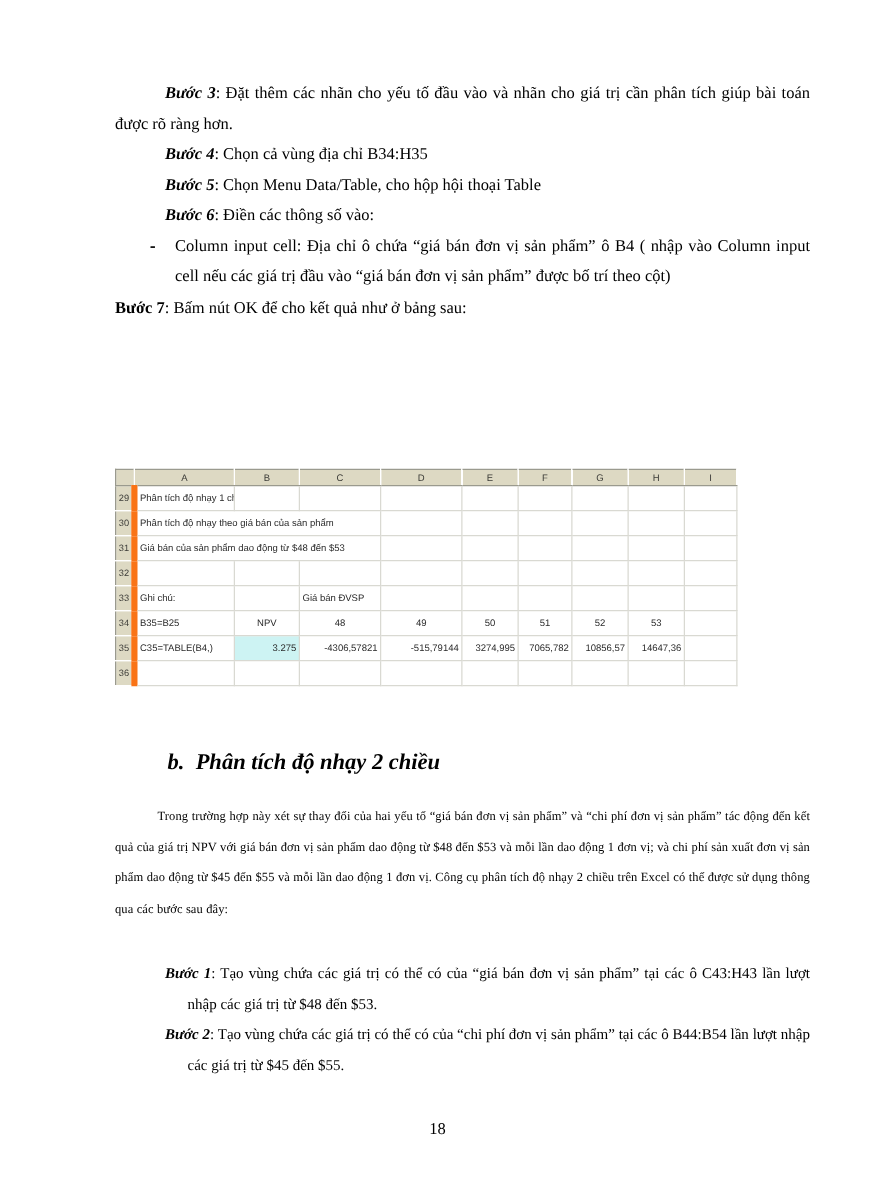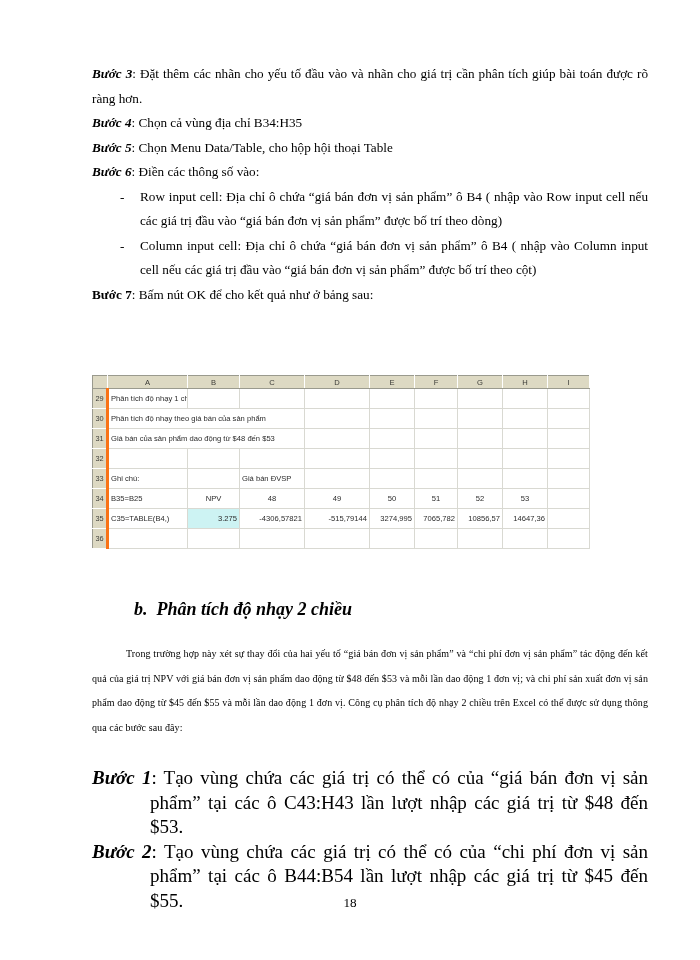--- a/index.html
+++ b/index.html
@@ -34,21 +34,21 @@
     text-align: justify;
     margin: 0;
     letter-spacing: .1px;
   }
   .step-line {
     font-size: 13.2px;
     line-height: 24.5px;
     text-align: justify;
     margin: 0;
   }
-  .lbl-bi { font-weight: bold; font-style: italic; }
+  .lbl-bi { font-weight: bold; font-style: italic; margin-left: 40px; }
   .lbl-b  { font-weight: bold; font-style: normal; }
 
   .bullets {
     margin: 0;
     padding: 0;
     list-style: none;
   }
   .bullets li {
     position: relative;
     margin: 0 0 0 0;
@@ -57,21 +57,21 @@
     line-height: 24.5px;
     text-align: justify;
   }
   .bullets li .dash {
     position: absolute;
     left: 28px;
     top: 0;
   }
 
   .hang {
-    font-size: 19px;
+    font-size: 12px;
     line-height: 24.5px;
     text-align: justify;
     margin: 0;
     padding-left: 58px;
     text-indent: -58px;
   }
   .hang .lbl-bi { }
 
   .sec-head {
     font-size: 18px;
@@ -120,21 +120,21 @@
     color: #3b3b37;
     font-size: 7.6px;
     height: 12px;
     border-right: 1px solid #ffffff;
     border-bottom: 1px solid #9a9a8e;
   }
   table.sheet th.rowhdr {
     background: #ddd9c3;
     text-align: center;
     color: #3b3b37;
-    border-right: 3px solid #f97316;
+    border-right: 5px solid #f97316;
     border-bottom: 1px solid #ffffff;
     font-size: 7.4px;
   }
   table.sheet th.corner {
     background: #ddd9c3;
     border-right: 1px solid #9a9a8e;
     border-bottom: 1px solid #9a9a8e;
   }
   .c-num  { text-align: center; }
   .c-rt   { text-align: right; }
@@ -181,21 +181,20 @@
         <span class="lbl-bi">Bước 5</span><span>: Chọn Menu Data/Table,  cho hộp hội thoại Table</span>
       </p>
       <p class="step-line">
         <span class="lbl-bi">Bước 6</span><span>: Điền các thông số vào:</span>
       </p>
     </div>
 
     <ul class="bullets">
       <li>
         <span class="dash">-</span>
-        <span>Row input cell: Địa chỉ ô chứa “giá bán đơn vị sản phẩm” ô B4 ( nhập vào Row input cell nếu các giá trị đầu vào “giá bán đơn vị sản phẩm” được bố trí theo dòng)</span>
       </li>
       <li>
         <span class="dash">-</span>
         <span>Column input cell: Địa chỉ ô chứa “giá bán đơn vị sản phẩm” ô B4 ( nhập vào Column input cell nếu các giá trị đầu vào “giá bán đơn vị sản phẩm” được bố trí theo cột)</span>
       </li>
     </ul>
 
     <p class="step-line">
       <span class="lbl-b">Bước 7</span><span>: Bấm nút OK để cho kết quả như ở bảng sau:</span>
     </p>

